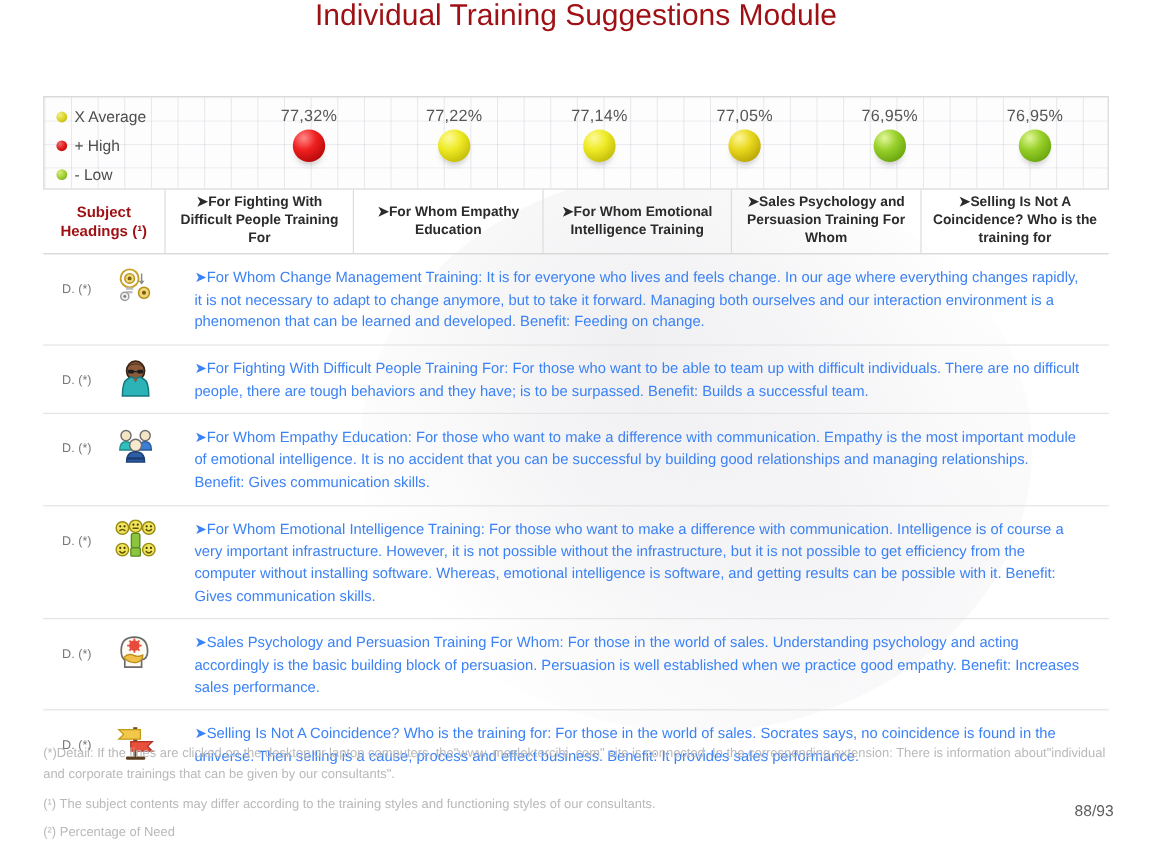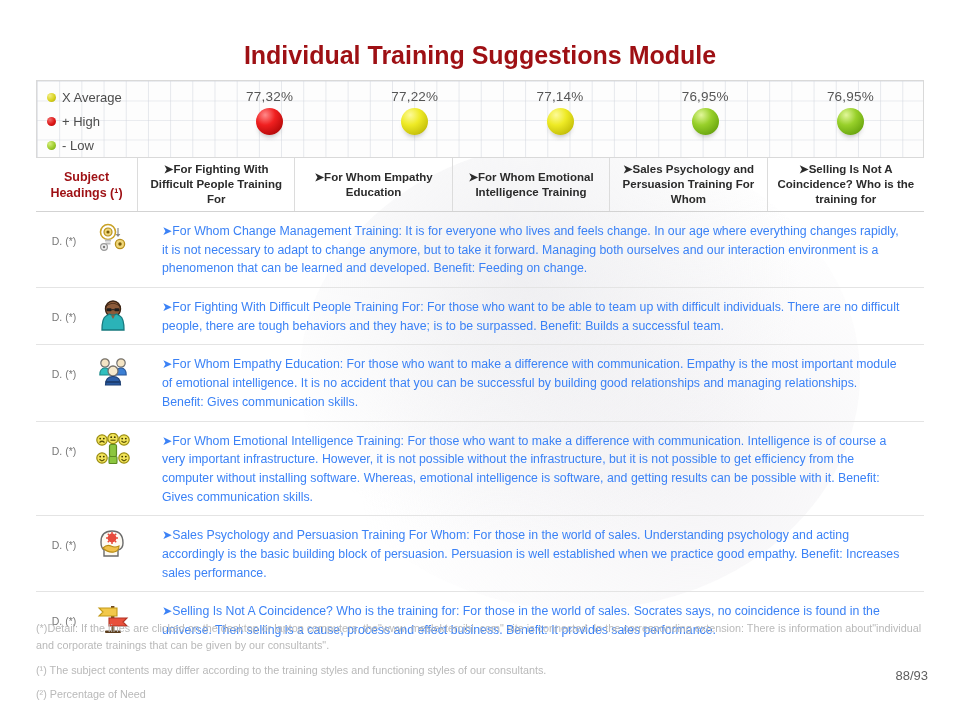--- a/index.html
+++ b/index.html
@@ -37,23 +37,22 @@
     width: 960px;
     height: 720px;
     box-sizing: border-box;
     padding: 0;
   }
 
   .title {
     text-align: center;
     color: #9e1014;
     font-size: 25px;
-    font-weight: bold;
+    font-weight: normal;
     letter-spacing: 0px;
-    padding-top: 42px;
     line-height: 1.1;
   }
 
   
   .chart-panel {
     position: absolute;
     left: 36px;
     top: 80px;
     width: 888px;
     height: 78px;
@@ -254,20 +253,24 @@
         <div class="ball-pct">77,32%</div>
         <div class="ball red"></div>
       </div>
       <div class="ball-cell">
         <div class="ball-pct">77,22%</div>
         <div class="ball yellow"></div>
       </div>
       <div class="ball-cell">
         <div class="ball-pct">77,14%</div>
         <div class="ball yellow"></div>
+      </div>
+      <div class="ball-cell">
+        <div class="ball-pct">77,05%</div>
+        <div class="ball gold"></div>
       </div>
       <div class="ball-cell">
         <div class="ball-pct">76,95%</div>
         <div class="ball green"></div>
       </div>
       <div class="ball-cell">
         <div class="ball-pct">76,95%</div>
         <div class="ball green"></div>
       </div>
     </div>

